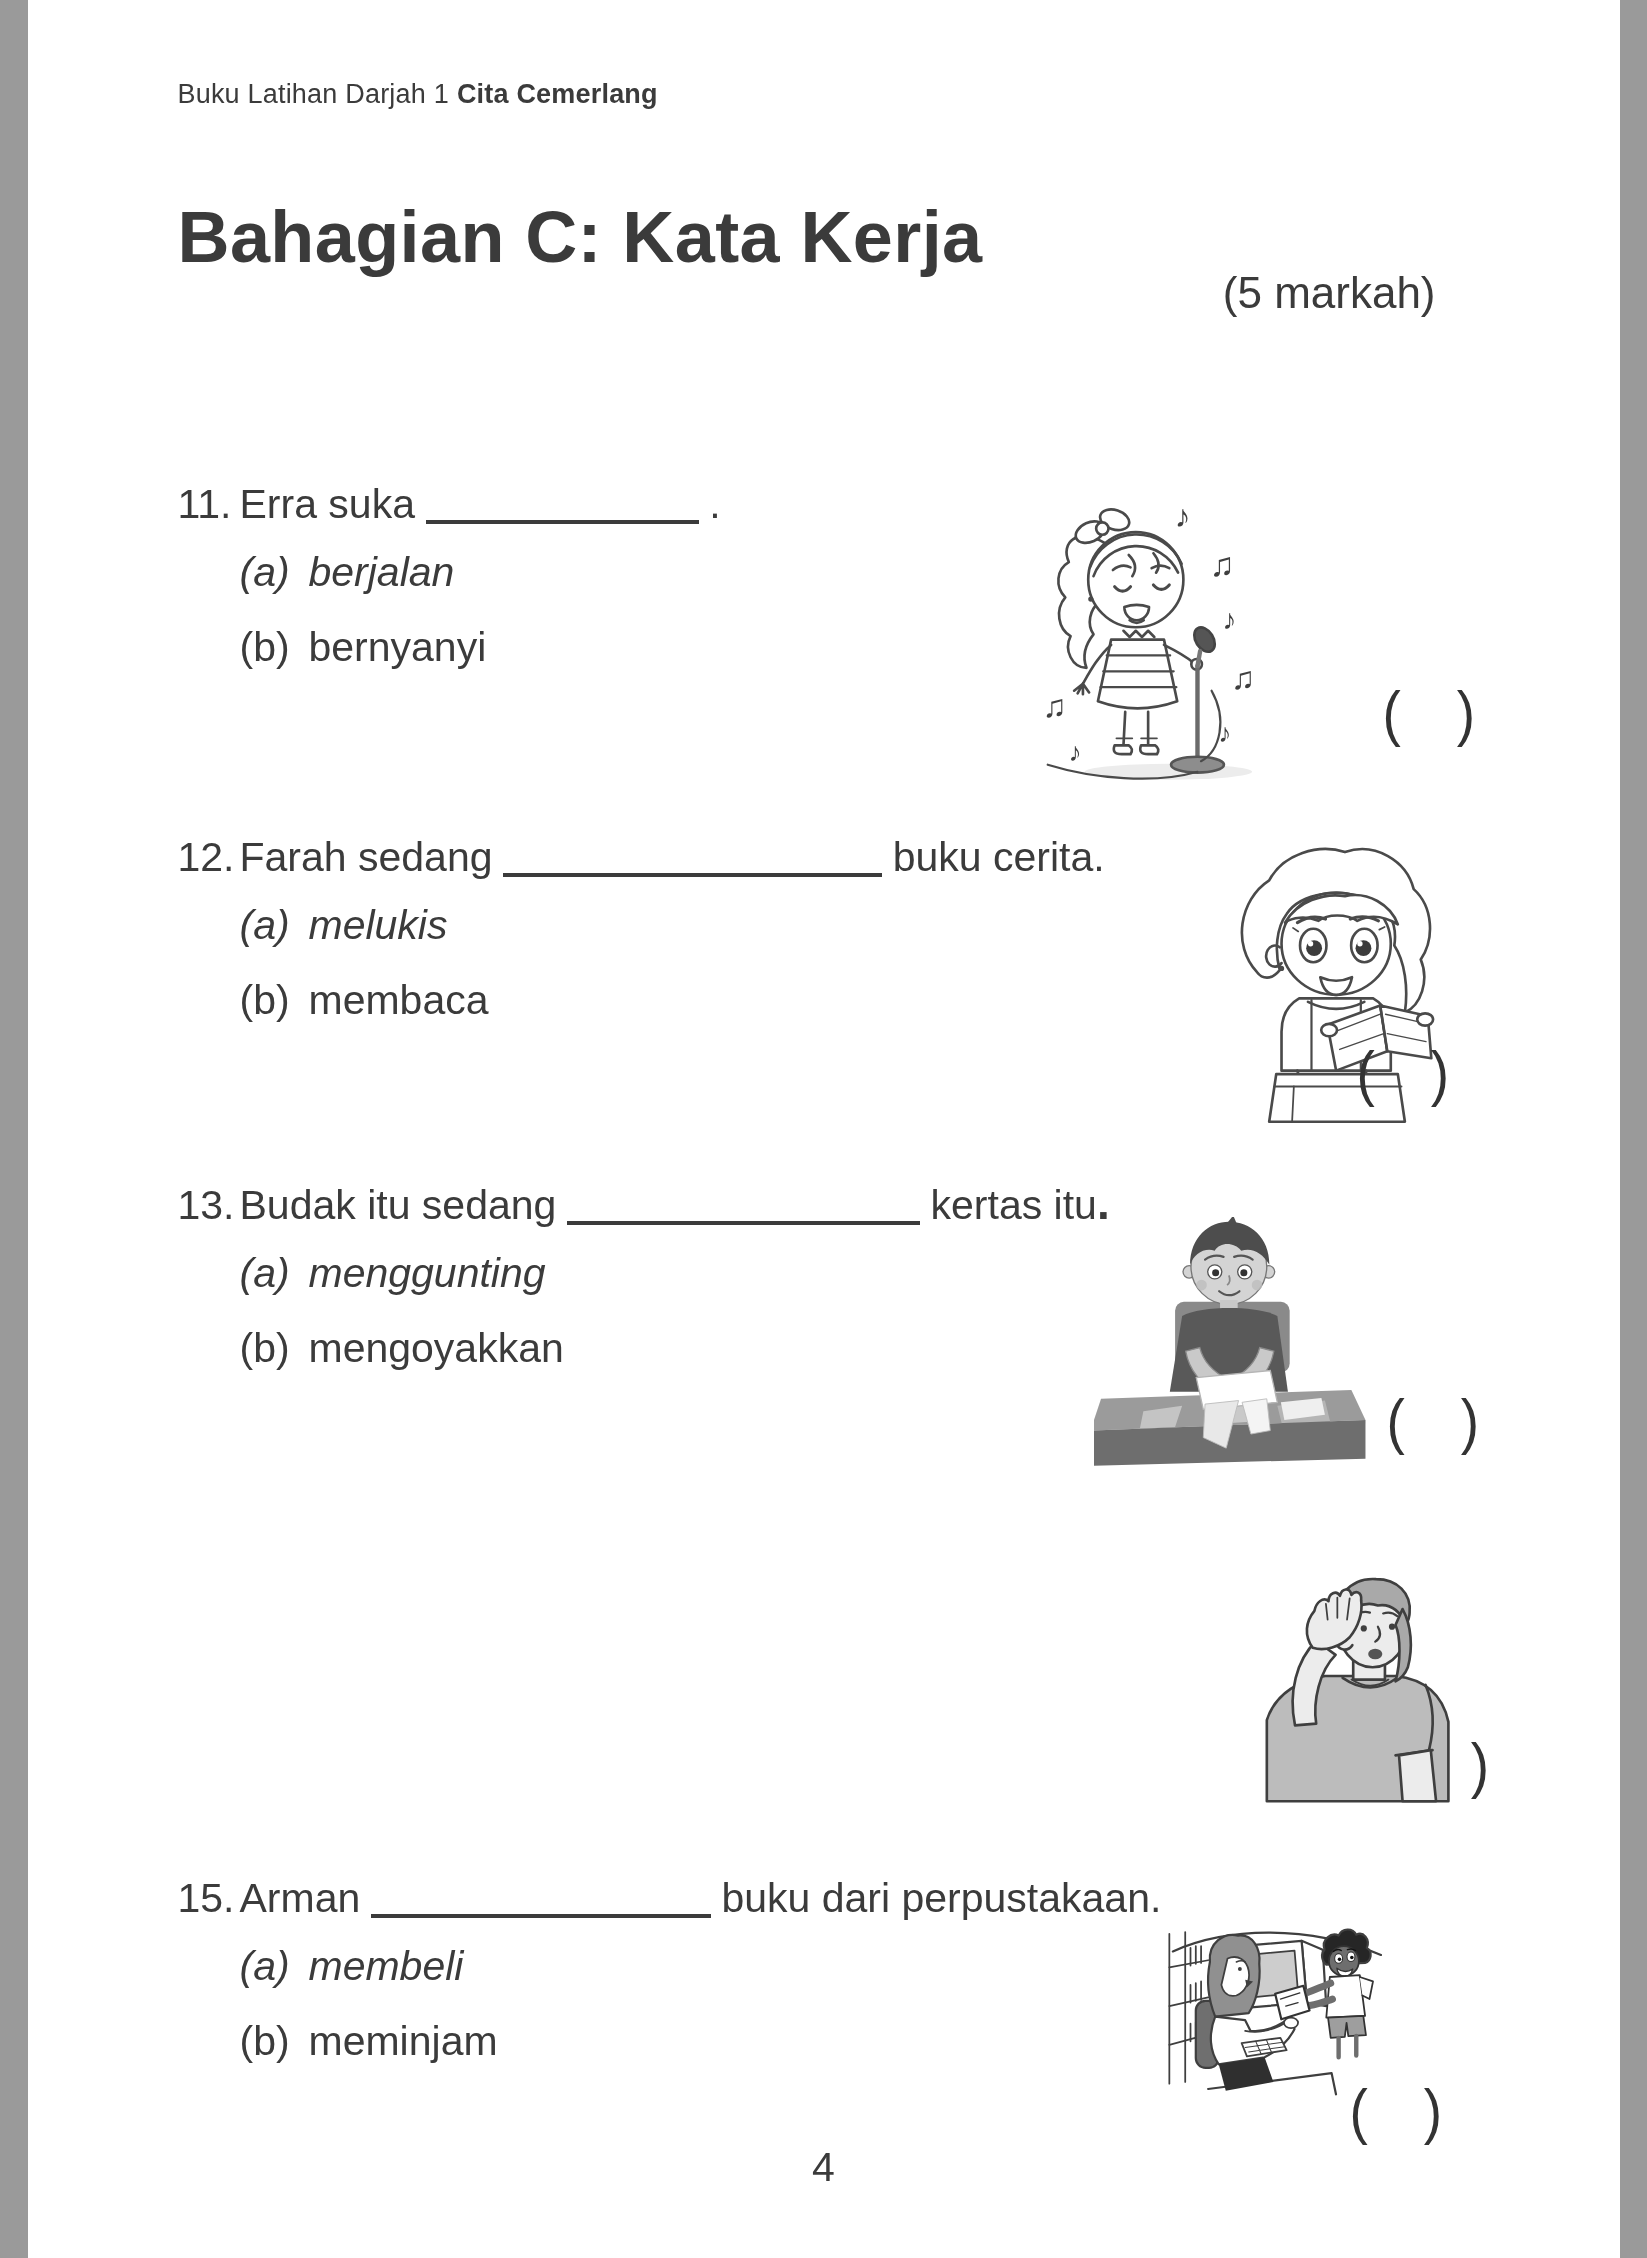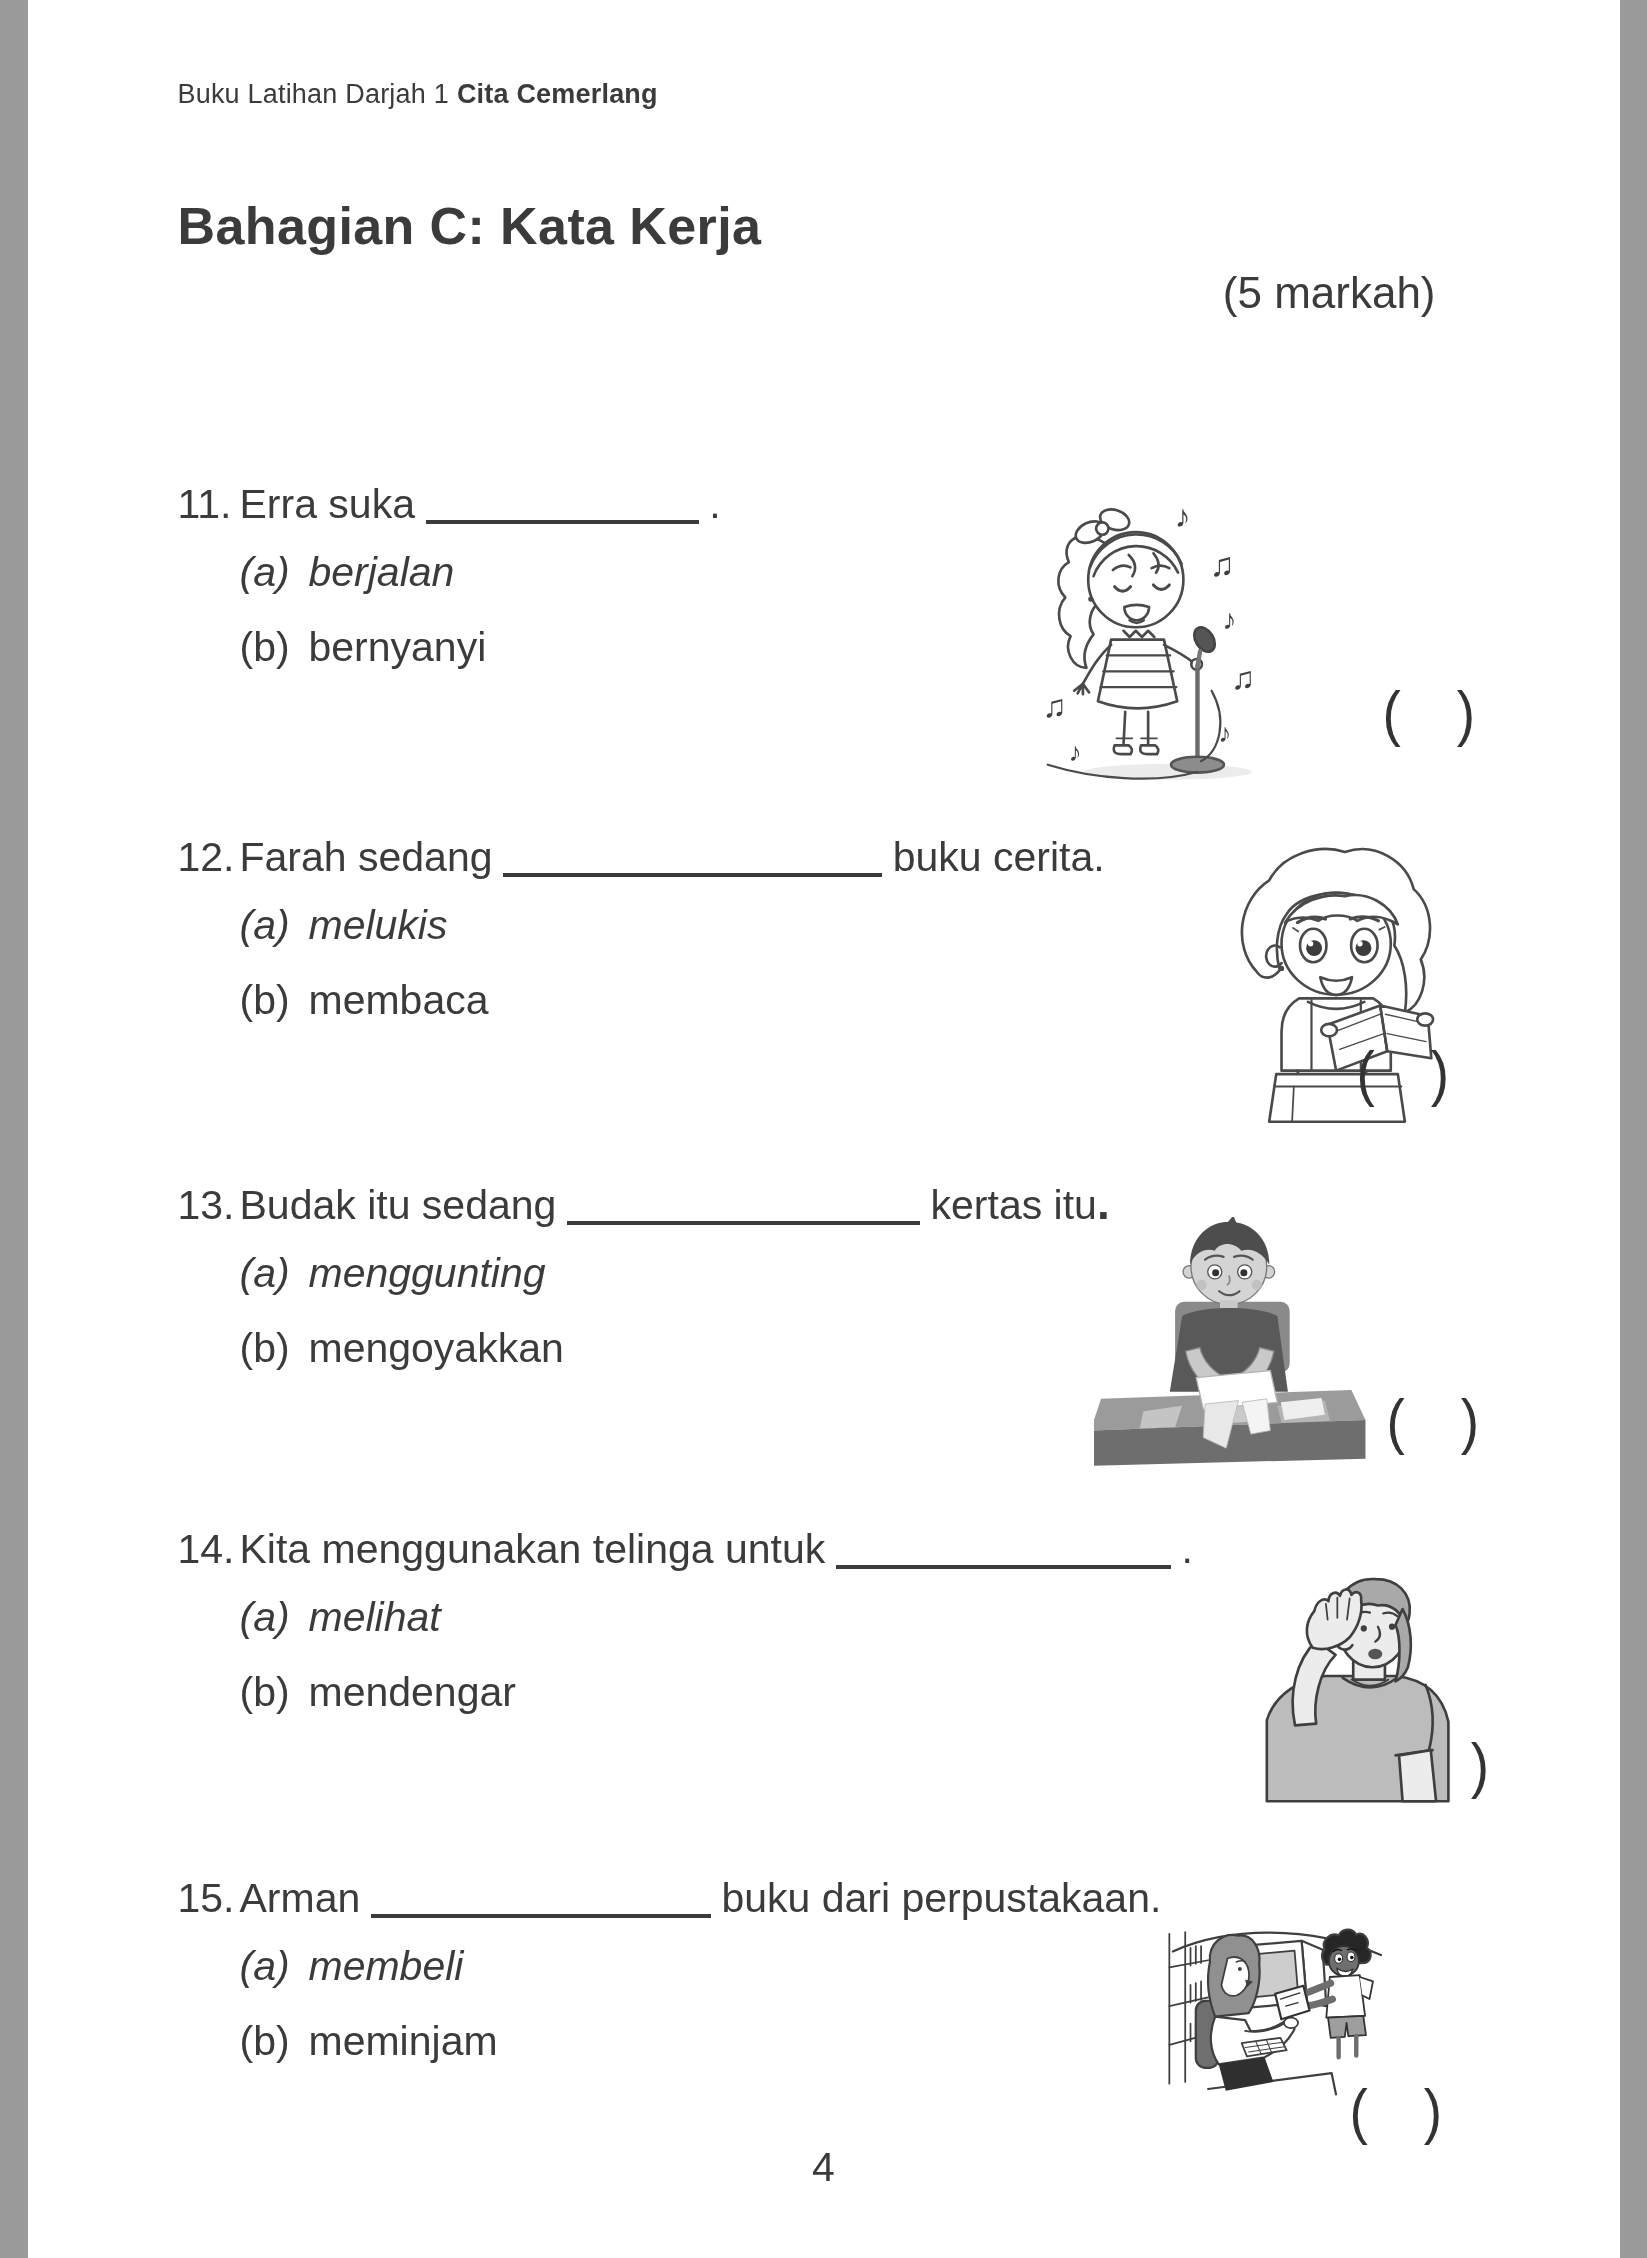--- a/index.html
+++ b/index.html
@@ -7,21 +7,21 @@
     position:relative; width:1592px; height:2258px; background:#ffffff;
     font-family:"Liberation Sans","DejaVu Sans",sans-serif; color:#3b3b3b;
     overflow:hidden; margin:0 auto;
   }
   .abs { position:absolute; }
   .b { font-weight:bold; }
 
   .header { left:150px; top:79px; font-size:27px; letter-spacing:0.2px; }
   .header .b { margin-left:8px; }
 
-  .title { left:150px; top:196px; font-size:52px; font-weight:bold; letter-spacing:0.4px; }
+  .title { left:150px; top:196px; font-size:72px; font-weight:bold; letter-spacing:0.4px; }
 
   .marks { right:184px; top:268px; font-size:44px; }
 
   .instruction { left:150px; top:376px; font-size:42px; }
   .instruction .b { margin-right:10.6px; }
 
   .question { left:150px; font-size:41px; width:1235px; }
   .q-line { white-space:nowrap; }
   .q-num { display:inline-block; width:62px; }
   .blank {
@@ -261,31 +261,20 @@
 
       <path d="M116,182 L200,174 L208,210 L124,218 Z" fill="#ffffff" stroke="#b5b5b5" stroke-width="1.5"></path>
 
       <path d="M-4,242 L308,230 L308,274 L-4,282 Z" fill="#6e6e6e"></path>
 
       <path d="M126,212 L164,208 L150,262 L124,250 Z" fill="#e8e8e8" stroke="#bbb" stroke-width="1"></path>
       <path d="M168,210 L196,206 L200,242 L178,246 Z" fill="#f4f4f4" stroke="#bbb" stroke-width="1"></path>
     </svg>
   </div>
 
-  <div class="abs question" style="top:1520px;">
-    <div class="q-line">
-      <span class="q-num">14.</span><span>Kita menggunakan telinga untuk</span><span class="blank" style="width:335px;"></span><span>.</span><span class="bold-dot"></span>
-    </div>
-    <div class="opt opt-a">
-      <span class="opt-label">(a)</span><span>melihat</span>
-    </div>
-    <div class="opt opt-b">
-      <span class="opt-label">(b)</span><span>mendengar</span>
-    </div>
-  </div>
 
   <div class="abs brackets" style="left:1369px; top:1733px; z-index:1;">
     <span>(</span>
     <span class="bracket-gap"></span>
     <span>)</span>
   </div>
 
   <div class="abs illus" style="left:1193px; top:1572px; z-index:2;">
     <svg width="275" height="231" viewBox="0 0 312 262">
       <g fill="none" stroke="#3f3f3f" stroke-width="3" stroke-linecap="round" stroke-linejoin="round">

